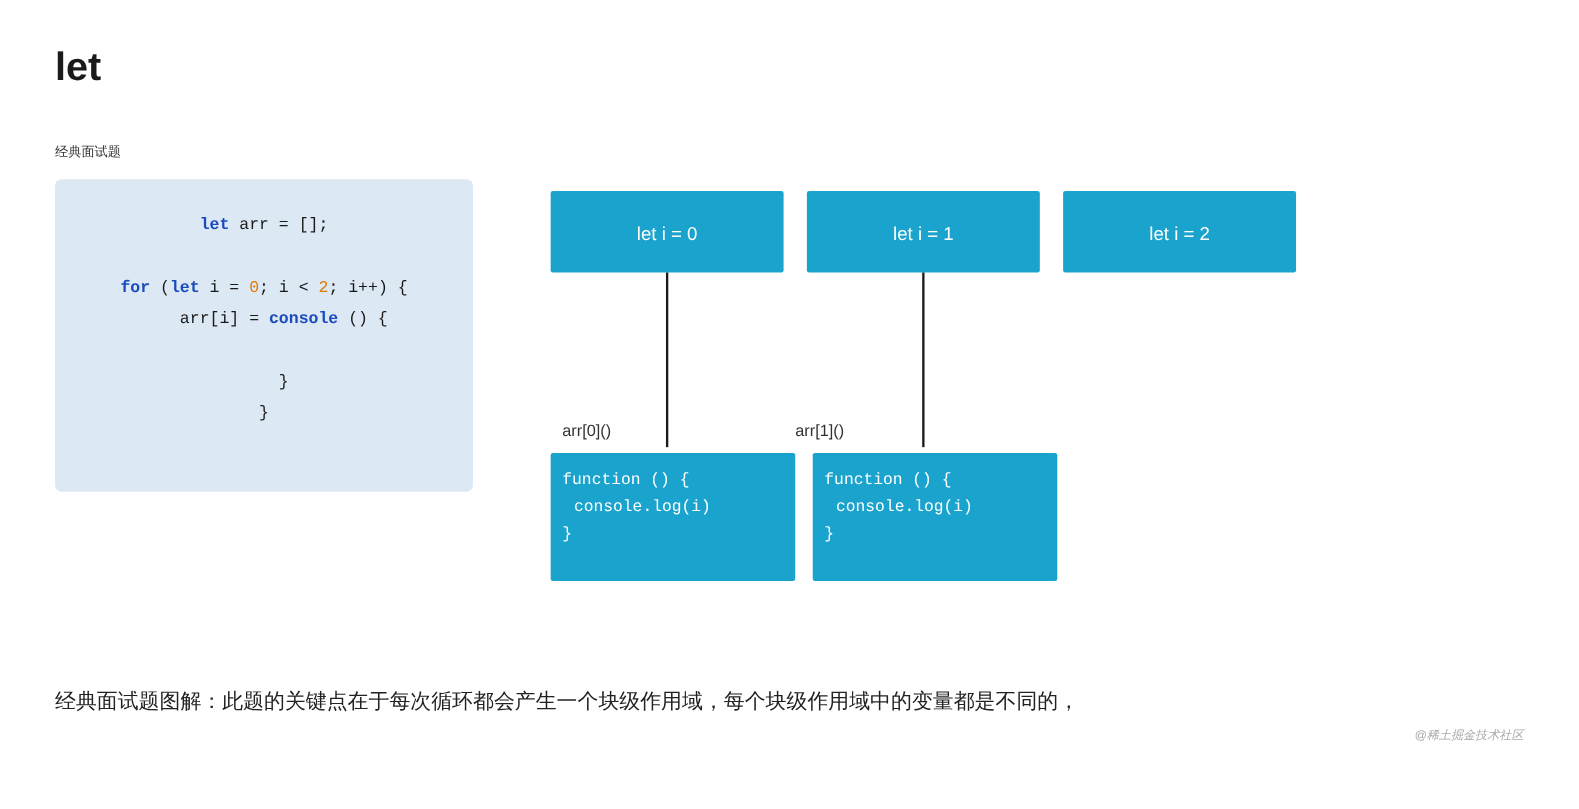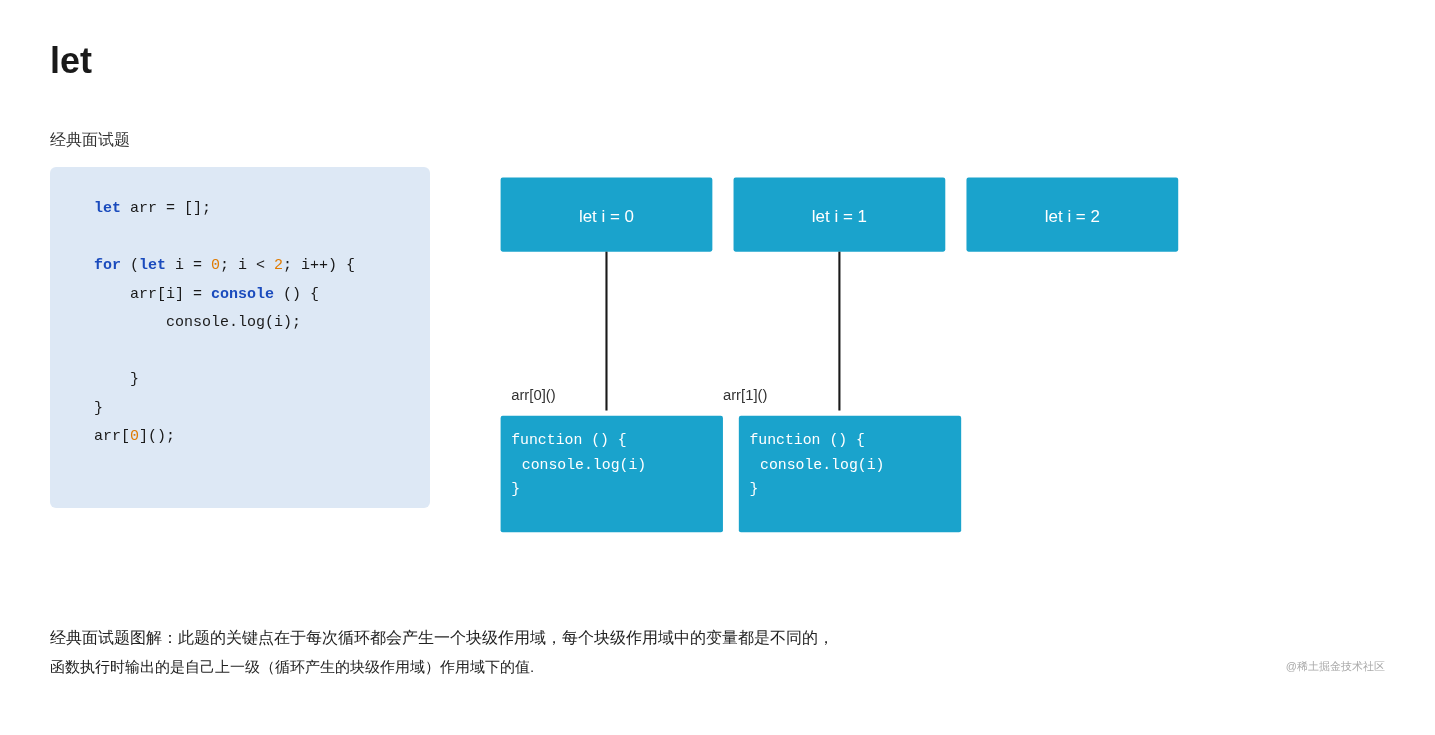--- a/index.html
+++ b/index.html
@@ -9,41 +9,42 @@
       padding: 40px 50px;
       min-height: 735px;
     }
     .page-title {
       font-size: 36px;
       font-weight: 900;
       color: #1a1a1a;
       margin-bottom: 20px;
     }
     .section-label {
-      font-size: 16px;
+      font-size: 12px;
       color: #333;
       margin-bottom: 16px;
       margin-top: 48px;
     }
     .main-content {
       display: flex;
       gap: 60px;
       align-items: flex-start;
       margin-bottom: 30px;
     }
     
     .code-block {
       background: #dde8f5;
       border-radius: 6px;
       padding: 28px 44px;
       min-width: 380px;
       max-width: 400px;
       font-family: 'Courier New', monospace;
       font-size: 15px;
       line-height: 1.9;
+      text-align: center;
     }
     .code-line {
       display: block;
       white-space: pre;
     }
     .kw { color: #1a4bbd; font-weight: bold; }
     .num { color: #e07b00; }
     .plain { color: #1a1a1a; }
     
     .diagram {
@@ -68,25 +69,23 @@
 
 <p class="section-label">经典面试题</p>
 
 <div class="main-content">
 
   <div class="code-block">
     <span class="code-line plain"><span class="kw">let</span> arr = [];</span>
     <span class="code-line plain">&nbsp;</span>
     <span class="code-line plain"><span class="kw">for</span> (<span class="kw">let</span> i = <span class="num">0</span>; i &lt; <span class="num">2</span>; i++) {</span>
     <span class="code-line plain">    arr[i] = <span class="kw">console</span> () {</span>
-    <span class="code-line plain">        console.log(i);</span>
     <span class="code-line plain">&nbsp;</span>
     <span class="code-line plain">    }</span>
     <span class="code-line plain">}</span>
-    <span class="code-line plain">arr[<span class="num">0</span>]();</span>
     <span class="code-line plain">&nbsp;</span>
   </div>
 
   <div class="diagram">
     <svg viewBox="0 0 680 400" xmlns="http://www.w3.org/2000/svg">
 
       <rect x="10" y="10" width="200" height="70" rx="2" ry="2" fill="#1aa3cc"></rect>
       <text x="110" y="52" text-anchor="middle" fill="white" font-family="Arial,sans-serif" font-size="16">let i = 0</text>
 
       <rect x="230" y="10" width="200" height="70" rx="2" ry="2" fill="#1aa3cc"></rect>
@@ -109,18 +108,17 @@
 
       <rect x="235" y="235" width="210" height="110" rx="2" ry="2" fill="#1aa3cc"></rect>
       <text x="245" y="262" fill="white" font-family="'Courier New',monospace" font-size="14">function () {</text>
       <text x="255" y="285" fill="white" font-family="'Courier New',monospace" font-size="14">  console.log(i)</text>
       <text x="245" y="308" fill="white" font-family="'Courier New',monospace" font-size="14">}</text>
     </svg>
   </div>
 </div>
 
 <div style="margin-top:10px;">
-  <p style="font-size:16px;color:#222;line-height:1.8;font-family:Liberation Mono, monospace;">经典面试题图解：此题的关键点在于每次循环都会产生一个块级作用域，每个块级作用域中的变量都是不同的，</p>
+  <p style="font-size:19px;color:#222;line-height:1.8;">经典面试题图解：此题的关键点在于每次循环都会产生一个块级作用域，每个块级作用域中的变量都是不同的，</p>
   <p style="font-size:15px;color:#222;line-height:1.8;">
-    <span>函数执行时输出的是自己上一级（循环产生的块级作用域）作用域下的值.</span>
-    <span class="watermark" style="font-size:11px;color:#aaa;float:right;margin-left:20px;">@稀土掘金技术社区</span>
+    <span class="watermark" style="font-size:11px;color:#aaa;float:right;margin-left:20px;font-style:italic;">@稀土掘金技术社区</span>
   </p>
 </div>
 
 </body></html>

